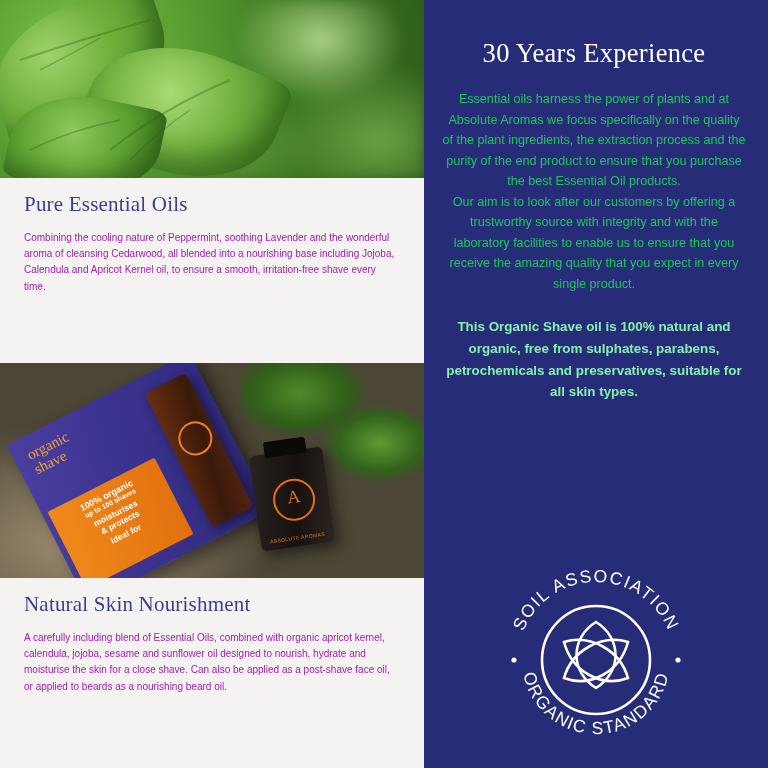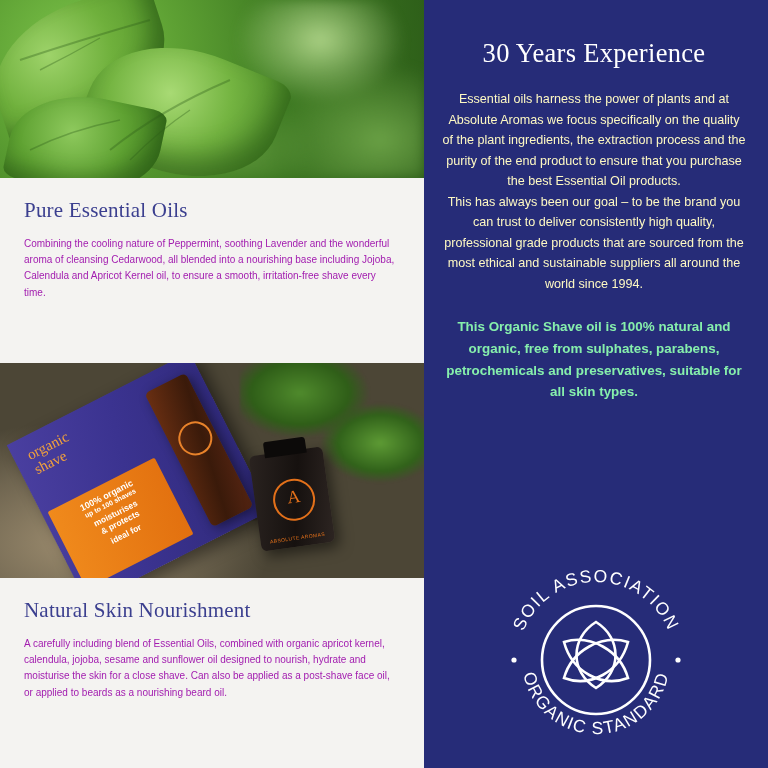--- a/index.html
+++ b/index.html
@@ -78,21 +78,21 @@
   }
   .pm-veins {
     position: absolute;
     left: 0; top: 0; width: 300px; height: 178px;
     opacity: .35;
   }
 
   
   .text-block {
     background: #f4f3f1;
-    padding: 20px 24px 18px 24px;
+    padding: 14px 24px 18px 24px;
     box-sizing: border-box;
   }
   .block-title {
     font-family: "Liberation Serif", serif;
     font-size: 21px;
     color: #3b3f8f;
     margin: 0 0 13px 0;
     font-weight: normal;
     letter-spacing: .2px;
   }
@@ -230,21 +230,21 @@
     font-size: 26.5px;
     font-weight: normal;
     margin: 8px 0 20px 0;
     letter-spacing: .3px;
   }
   .right-para {
     font-family: "Liberation Sans", sans-serif;
     font-size: 12.6px;
     line-height: 1.63;
     margin: 0 0 0 0;
-    color: #fef9c3;
+    color: #22c55e;
   }
   .right-bold {
     font-family: "Liberation Sans", sans-serif;
     font-size: 13.4px;
     font-weight: bold;
     line-height: 1.62;
     margin: 22px 4px 0 4px;
     color: #86efac;
   }
 
@@ -322,21 +322,21 @@
 
     <div class="text-block tb2">
       <h2 class="block-title">Natural Skin Nourishment</h2>
       <p class="block-body">A carefully including blend of Essential Oils, combined with organic apricot kernel, calendula, jojoba, sesame and sunflower oil designed to nourish, hydrate and moisturise the skin for a close shave.  Can also be applied as a post-shave face oil, or applied to beards as a nourishing beard oil.</p>
     </div>
   </div>
 
   <div class="right-col">
     <h1 class="right-title">30 Years Experience</h1>
     <p class="right-para">Essential oils harness the power of plants and at Absolute Aromas we focus specifically on the quality of the plant ingredients, the extraction process and the purity of the end product to ensure that you purchase the best Essential Oil products.</p>
-    <p class="right-para">This has always been our goal – to be the brand you can trust to deliver consistently high quality, professional grade products that are sourced from the most ethical and sustainable suppliers all around the world since 1994.</p>
+    <p class="right-para">Our aim is to look after our customers by offering a trustworthy source with integrity and with the laboratory facilities to enable us to ensure that you receive the amazing quality that you expect in every single product.</p>
     <p class="right-bold">This Organic Shave oil is 100% natural and organic, free from sulphates, parabens, petrochemicals and preservatives, suitable for all skin types.</p>
 
     <div class="logo-wrap">
       <div class="logo">
         <svg width="200" height="200" viewBox="0 0 200 200">
           <defs>
             <path id="arcTop" d="M 22,100 A 78,78 0 0 1 178,100"></path>
             <path id="arcBottom" d="M 26,100 A 74,74 0 0 0 174,100"></path>
           </defs>
           <circle cx="100" cy="100" r="54" fill="none" stroke="#ffffff" stroke-width="2.6"></circle>

